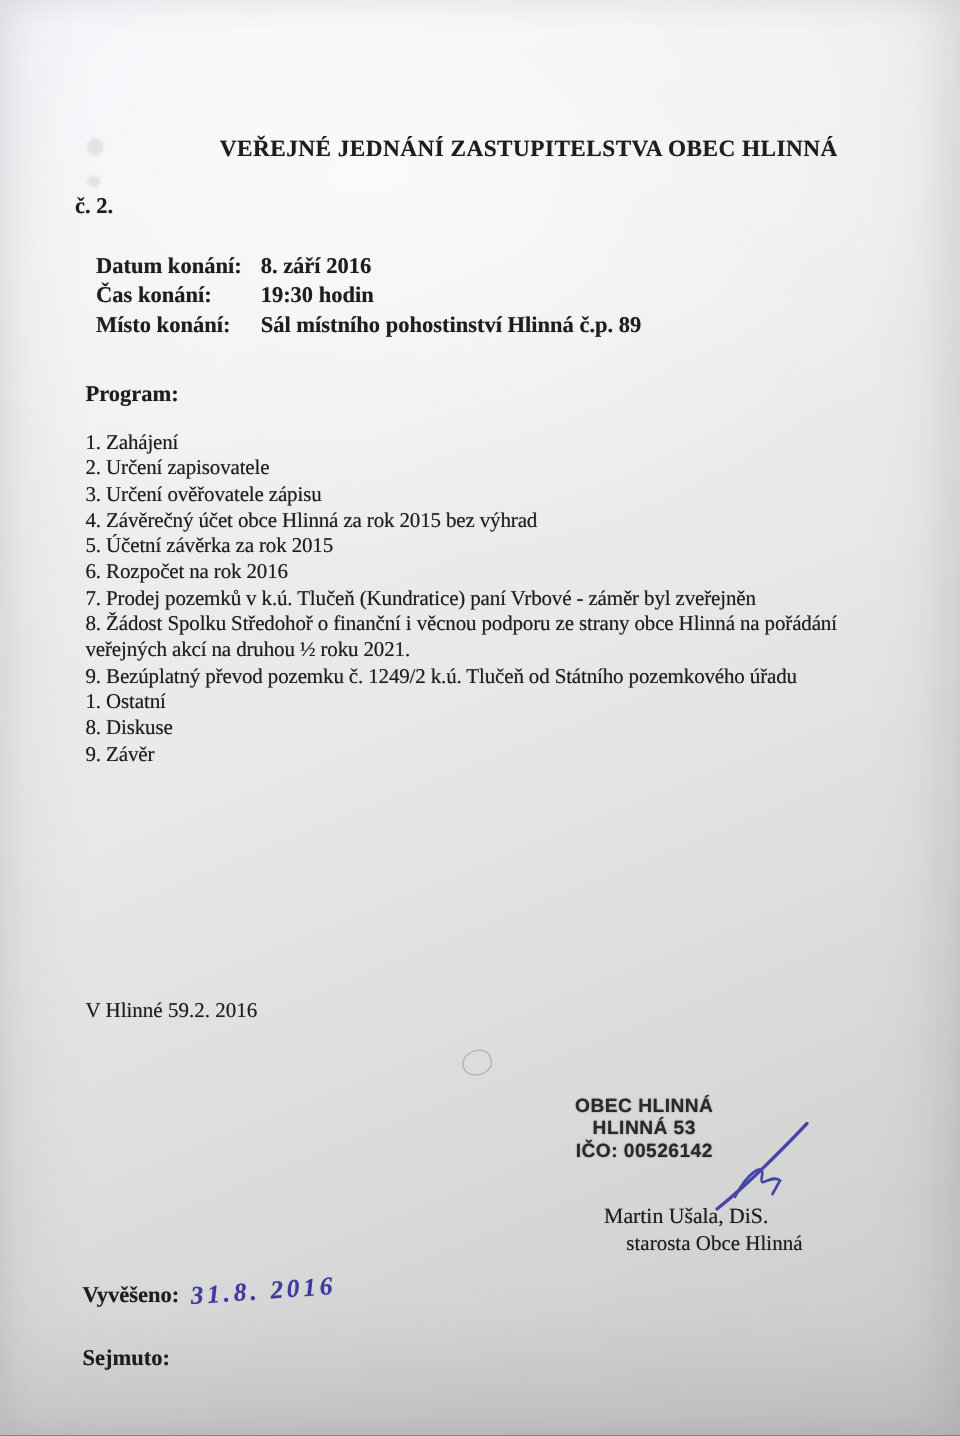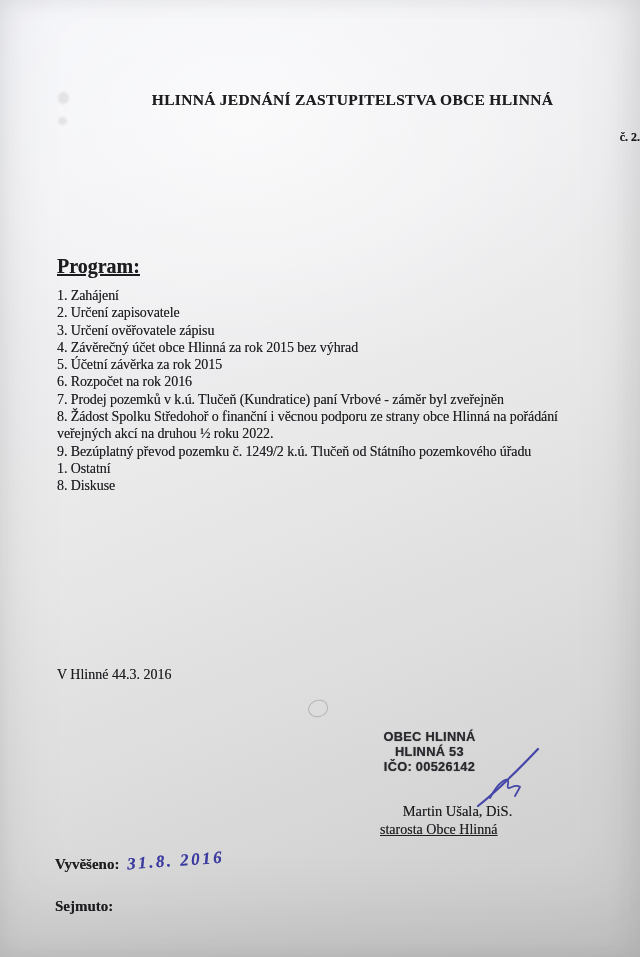--- a/index.html
+++ b/index.html
@@ -15,87 +15,102 @@
     font-family:"Liberation Serif", serif;
     color:#1d1d20;
   }
   .abs{position:absolute;}
   .ink{color:#1d1d20; text-shadow:0 0 0.5px rgba(30,30,35,0.55);}
   .title{
     left:65px; right:0; top:91px; text-align:center;
     font-size:15.5px; font-weight:bold; letter-spacing:0.3px; white-space:nowrap;
   }
   .doc-number{
-    left:50px; right:0; top:130px; text-align:right;
-    font-size:12px; font-weight:bold;
+    left:50px; right:0; top:130px; text-align:left;
+    font-size:15px; font-weight:bold;
   }
   .meta{ left:64px; top:169px; font-size:15px; font-weight:bold; line-height:19.4px; white-space:nowrap;}
   .meta-label{ display:inline-block; width:106px; }
-  .program-heading{ left:57px; top:255px; font-size:20px; font-weight:bold;text-decoration:underline; }
+  .program-heading{ left:57px; top:255px; font-size:15px; font-weight:bold; }
   .program-list{ left:57px; top:287px; font-size:14px; line-height:17.3px; white-space:nowrap; letter-spacing:-0.1px;}
   .place-date{ left:57px; top:667px; font-size:14px; }
   .smudge{ border-radius:50%; background:rgba(60,55,60,0.10); filter:blur(1px); }
   .doodle{
     left:308px; top:700px; width:18px; height:15px;
     border:1.6px solid rgba(125,110,110,0.38); border-radius:55% 45% 50% 50%;
     transform:rotate(-12deg);
   }
   .stamp{
     left:312px; top:729px; width:235px; text-align:center;
     font-family:"Liberation Sans", sans-serif;
     font-size:12.8px; font-weight:bold; line-height:15.1px;
     color:#28282d; letter-spacing:0.3px;
     text-shadow:0 0 1px rgba(40,40,45,0.65);
     white-space:nowrap;
   }
   .sig-svg{ left:468px; top:744px; }
   .signer-name{ left:380px; top:803px; width:155px; text-align:center; font-size:14.5px; }
-  .signer-role{ left:380px; top:822px; width:155px; text-align:left; font-size:14px;text-decoration:underline; }
+  .signer-role{ left:380px; top:822px; width:155px; text-align:right; font-size:14px; }
   .posted-label{ left:55px; top:856px; font-size:15px; font-weight:bold; }
   .posted-value{
     left:127px; top:851px;
     font-size:17px; font-weight:bold; font-style:italic;
     color:#3c3ca0; letter-spacing:2.5px;
     transform:rotate(-4deg);
     text-shadow:0 0 0.6px rgba(60,60,160,0.6);
     white-space:nowrap;
   }
   .removed-label{ left:55px; top:898px; font-size:15px; font-weight:bold; }
 </style>
 </head>
 <body>
 
 <div class="page">
 
   <div class="abs smudge" style="left:58px; top:92px; width:11px; height:12px;"></div>
   <div class="abs smudge" style="left:58px; top:117px; width:9px; height:8px;"></div>
 
-  <div class="abs title ink">HLINNÁ JEDNÁNÍ ZASTUPITELSTVA OBCE HLINNÁ</div>
+  <div class="abs title ink">VEŘEJNÉ JEDNÁNÍ ZASTUPITELSTVA OBEC HLINNÁ</div>
 
   <div class="abs doc-number ink">č. 2.</div>
 
+  <div class="abs meta ink">
+    <div>
+      <span class="meta-label">Datum konání:</span>
+      <span>8. září 2016</span>
+    </div>
+    <div>
+      <span class="meta-label">Čas konání:</span>
+      <span>19:30 hodin</span>
+    </div>
+    <div>
+      <span class="meta-label">Místo konání:</span>
+      <span>Sál místního pohostinství Hlinná č.p. 89</span>
+    </div>
+  </div>
 
   <div class="abs program-heading ink">Program:</div>
 
   <div class="abs program-list ink">
     <div>1. Zahájení</div>
     <div>2. Určení zapisovatele</div>
     <div>3. Určení ověřovatele zápisu</div>
     <div>4. Závěrečný účet obce Hlinná za rok 2015 bez výhrad</div>
     <div>5. Účetní závěrka za rok 2015</div>
     <div>6. Rozpočet na rok 2016</div>
     <div>7. Prodej pozemků v k.ú. Tlučeň (Kundratice)  paní Vrbové - záměr byl zveřejněn</div>
     <div>8. Žádost Spolku Středohoř o finanční i věcnou podporu ze strany obce Hlinná na pořádání</div>
-    <div>veřejných akcí na druhou ½ roku 2022.</div>
+    <div>veřejných akcí na druhou ½ roku 2021.</div>
     <div>9. Bezúplatný převod pozemku č. 1249/2 k.ú. Tlučeň od Státního pozemkového úřadu</div>
     <div>1. Ostatní</div>
     <div>8. Diskuse</div>
+    <div>9. Závěr</div>
   </div>
 
-  <div class="abs place-date ink">V Hlinné 44.3. 2016</div>
+  <div class="abs place-date ink">V Hlinné 59.2. 2016</div>
 
   <div class="abs doodle"></div>
 
   <div class="abs stamp">
     <div>OBEC HLINNÁ</div>
     <div>HLINNÁ 53</div>
     <div>IČO: 00526142</div>
   </div>
 
   <svg class="abs sig-svg" width="82" height="68" viewBox="0 0 82 68">

